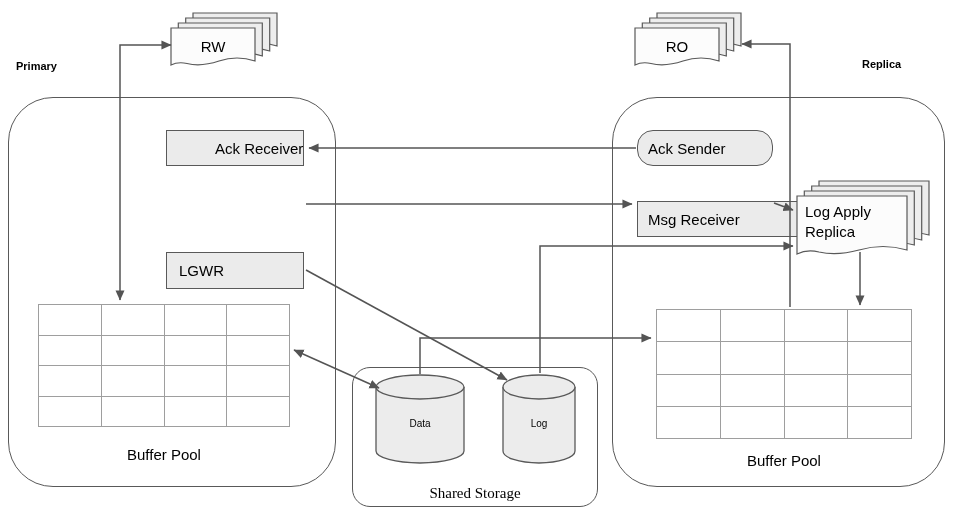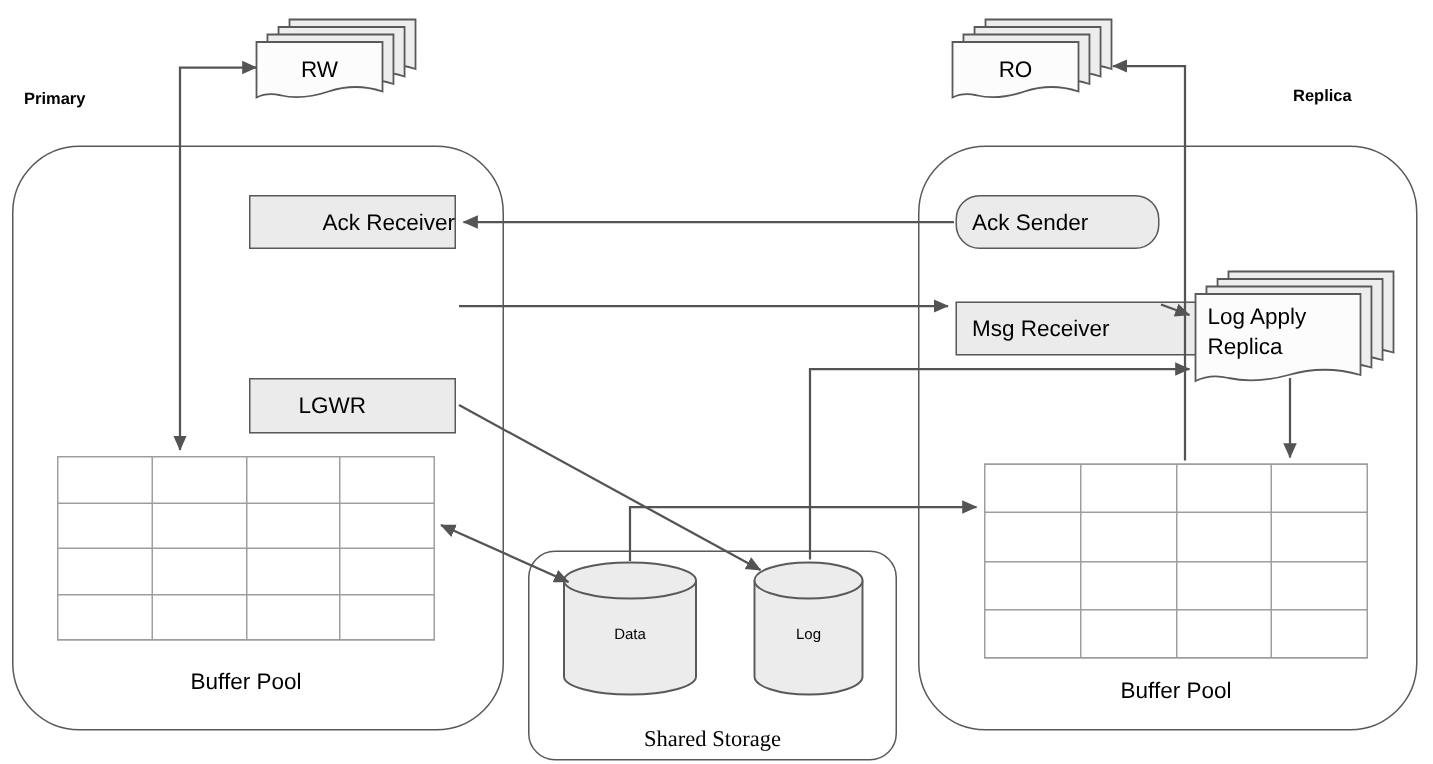--- a/index.html
+++ b/index.html
@@ -86,21 +86,21 @@
   <div class="container-box" style="left:8px; top:97px; width:328px; height:390px;"></div>
 
   <div class="container-box" style="left:612px; top:97px; width:333px; height:390px;"></div>
 
   <div class="storage-box" style="left:352px; top:367px; width:246px; height:140px;"></div>
   <div class="caption" style="left:352px; top:485px; width:246px;font-family:Liberation Serif, serif;">Shared Storage</div>
 
   <div class="proc-box" style="left:166px; top:130px; width:138px; height:36px;padding-left:48px;">
     <span>Ack Receiver</span>
   </div>
-  <div class="proc-box" style="left:166px; top:252px; width:138px; height:37px; padding-left:32px;">
+  <div class="proc-box" style="left:166px; top:252px; width:138px; height:37px; padding-left:12px;">
     <span>LGWR</span>
   </div>
 
   <div class="proc-box" style="left:637px; top:130px; width:136px; height:36px;border-radius:16px;">
     <span>Ack Sender</span>
   </div>
   <div class="proc-box" style="left:637px; top:185px; width:164px; height:36px;margin-top:16px;">
     <span>Msg Receiver</span>
   </div>
 

